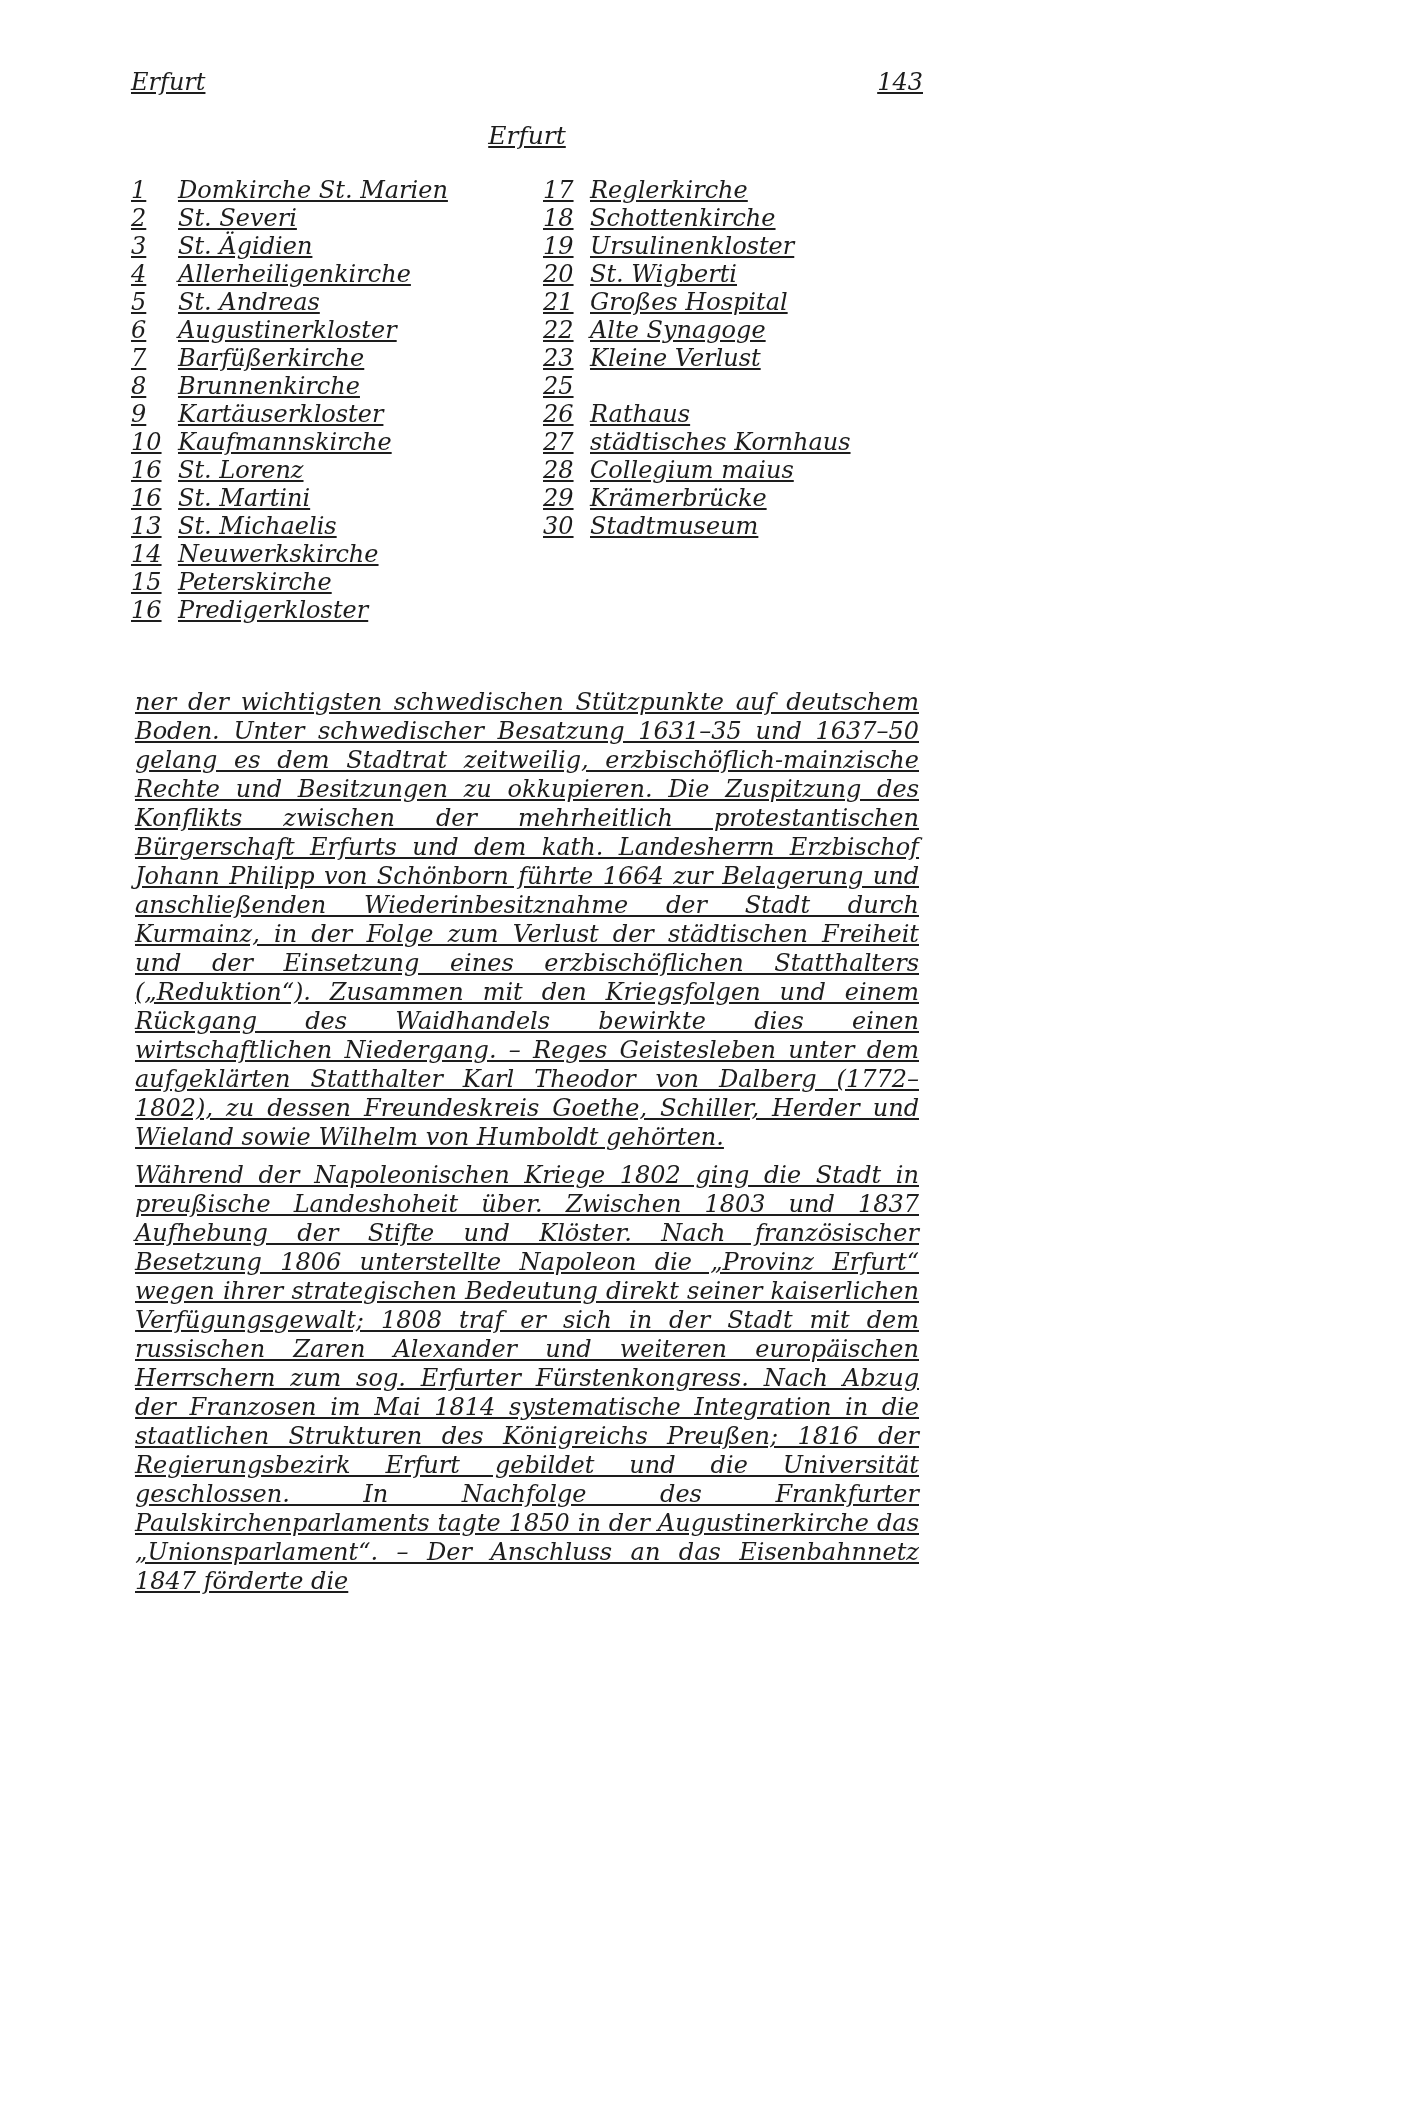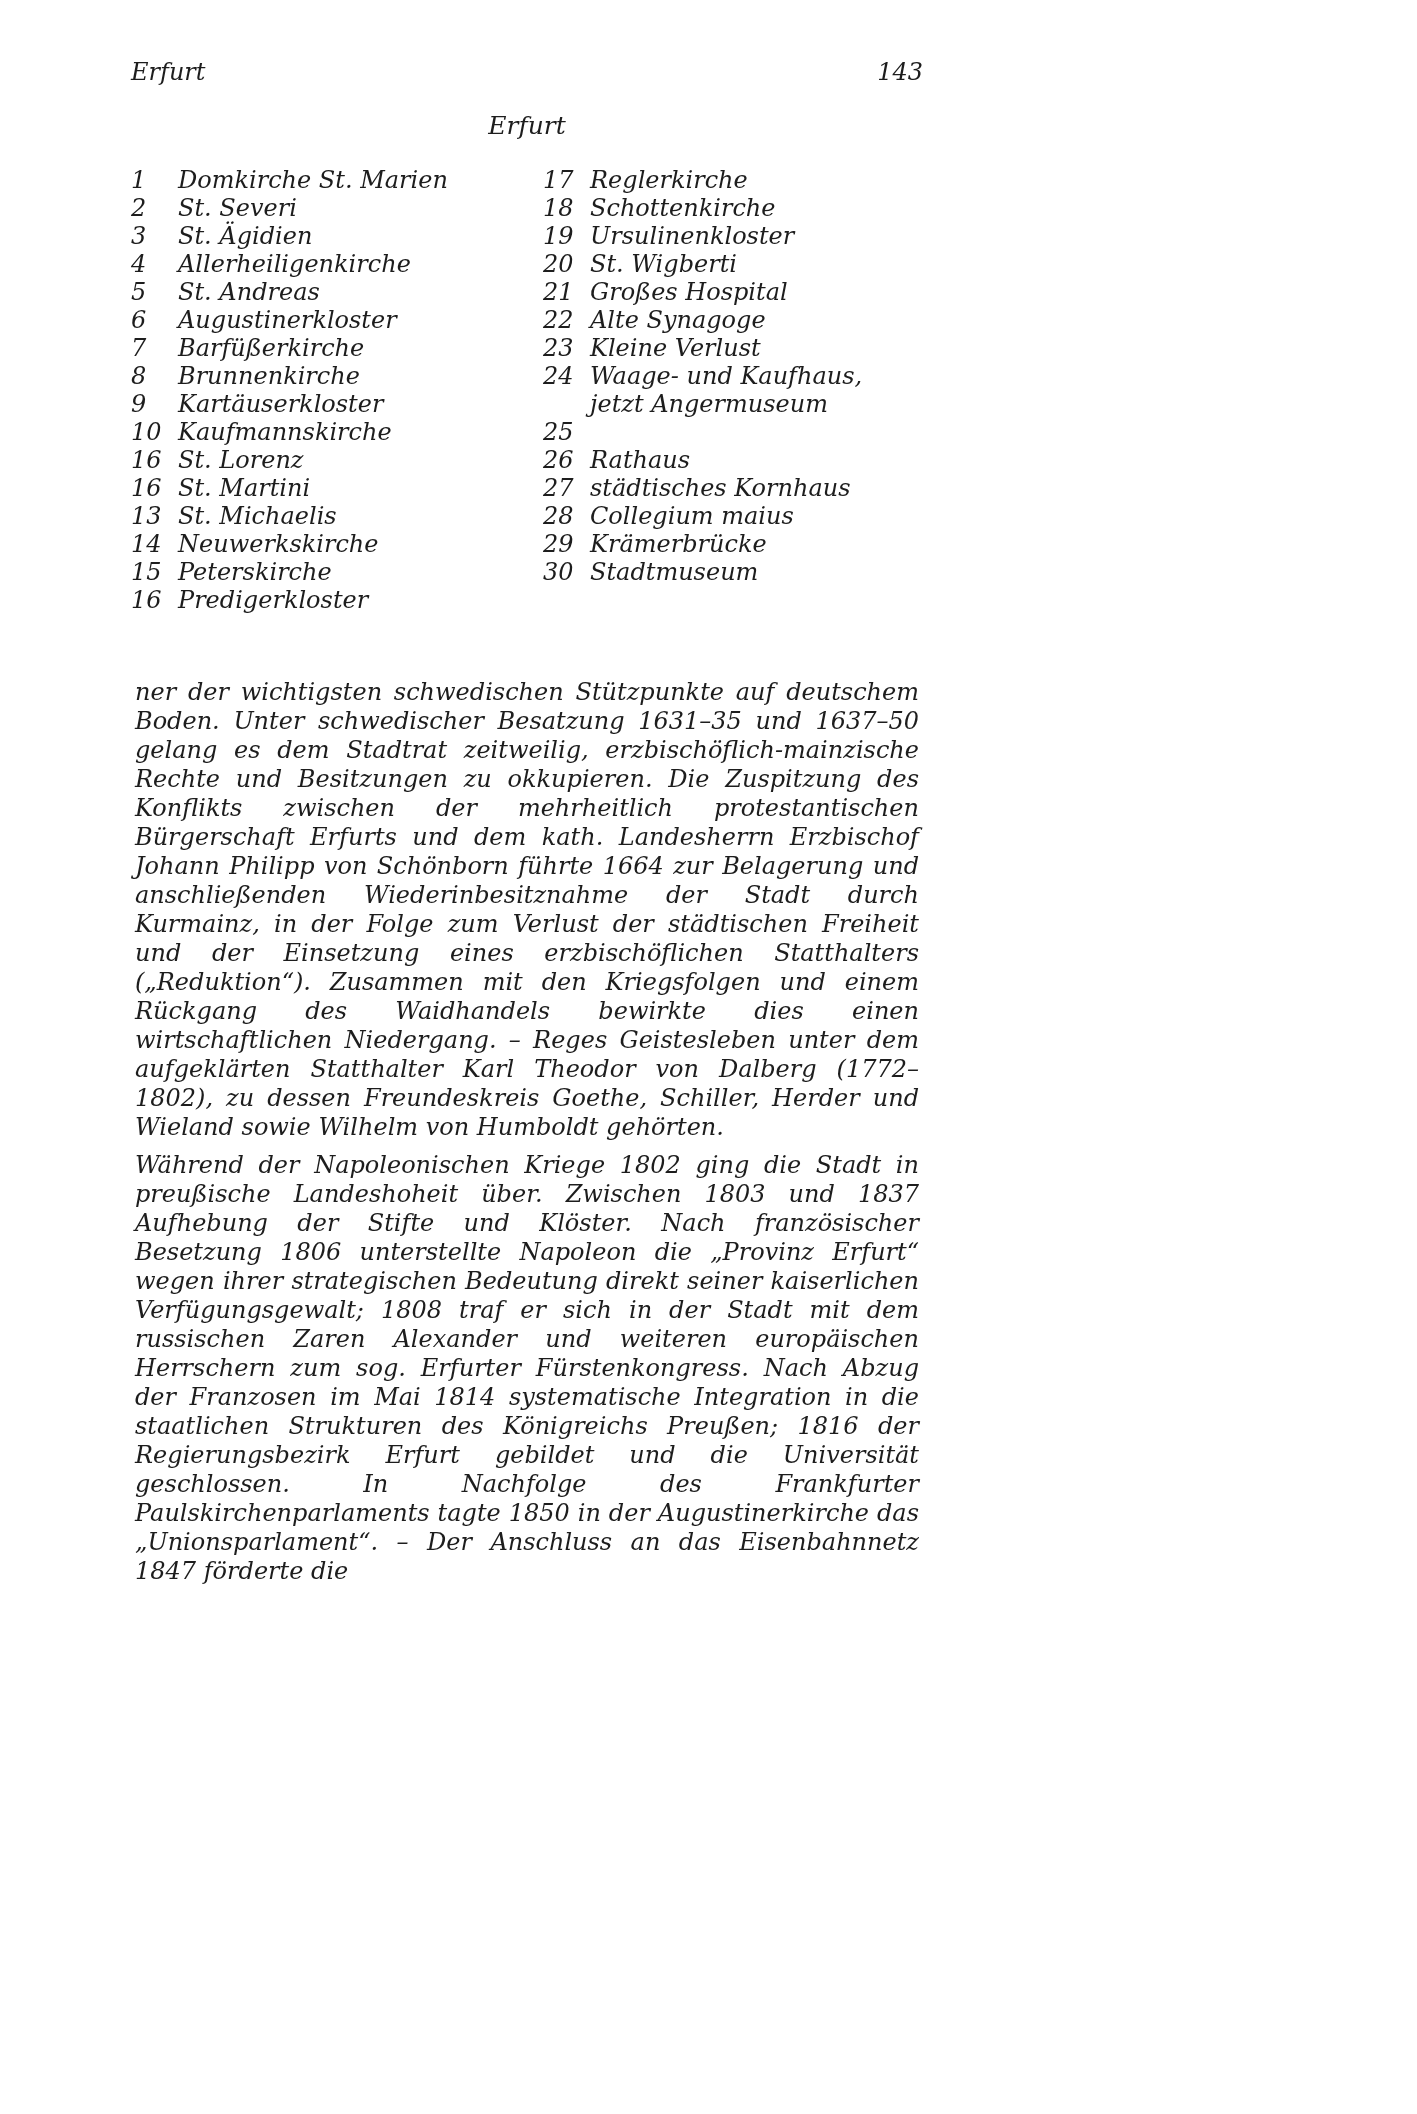--- a/index.html
+++ b/index.html
@@ -11,22 +11,23 @@
     height: 2114px;
     background: #ffffff;
     font-family: "DejaVu Serif", "Liberation Serif", serif;
     font-style: italic;
     color: #1d1d1d;
     overflow: hidden;
   }
   .content {
     position: absolute;
     left: 131px;
-    top: 58px;
+    top: 68px;
     width: 792px;
+    text-decoration: underline;
   }
   .running-head {
     display: flex;
     justify-content: space-between;
     align-items: baseline;
     font-size: 24px;
     line-height: 28px;
   }
   .heading {
     margin: 26px 0 0 0;
@@ -182,25 +183,20 @@
           <div class="legend-row">
             <span class="legend-num">22</span>
             <span class="legend-label">Alte Synagoge</span>
           </div>
 
           <div class="legend-row">
             <span class="legend-num">23</span>
             <span class="legend-label">Kleine Verlust</span>
           </div>
 
-          <div class="legend-row">
-            <span class="legend-num">24</span>
-            <span class="legend-label">Waage- und Kaufhaus,
-jetzt Angermuseum</span>
-          </div>
 
           <div class="legend-row">
             <span class="legend-num">25</span>
           </div>
 
           <div class="legend-row">
             <span class="legend-num">26</span>
             <span class="legend-label">Rathaus</span>
           </div>
 

